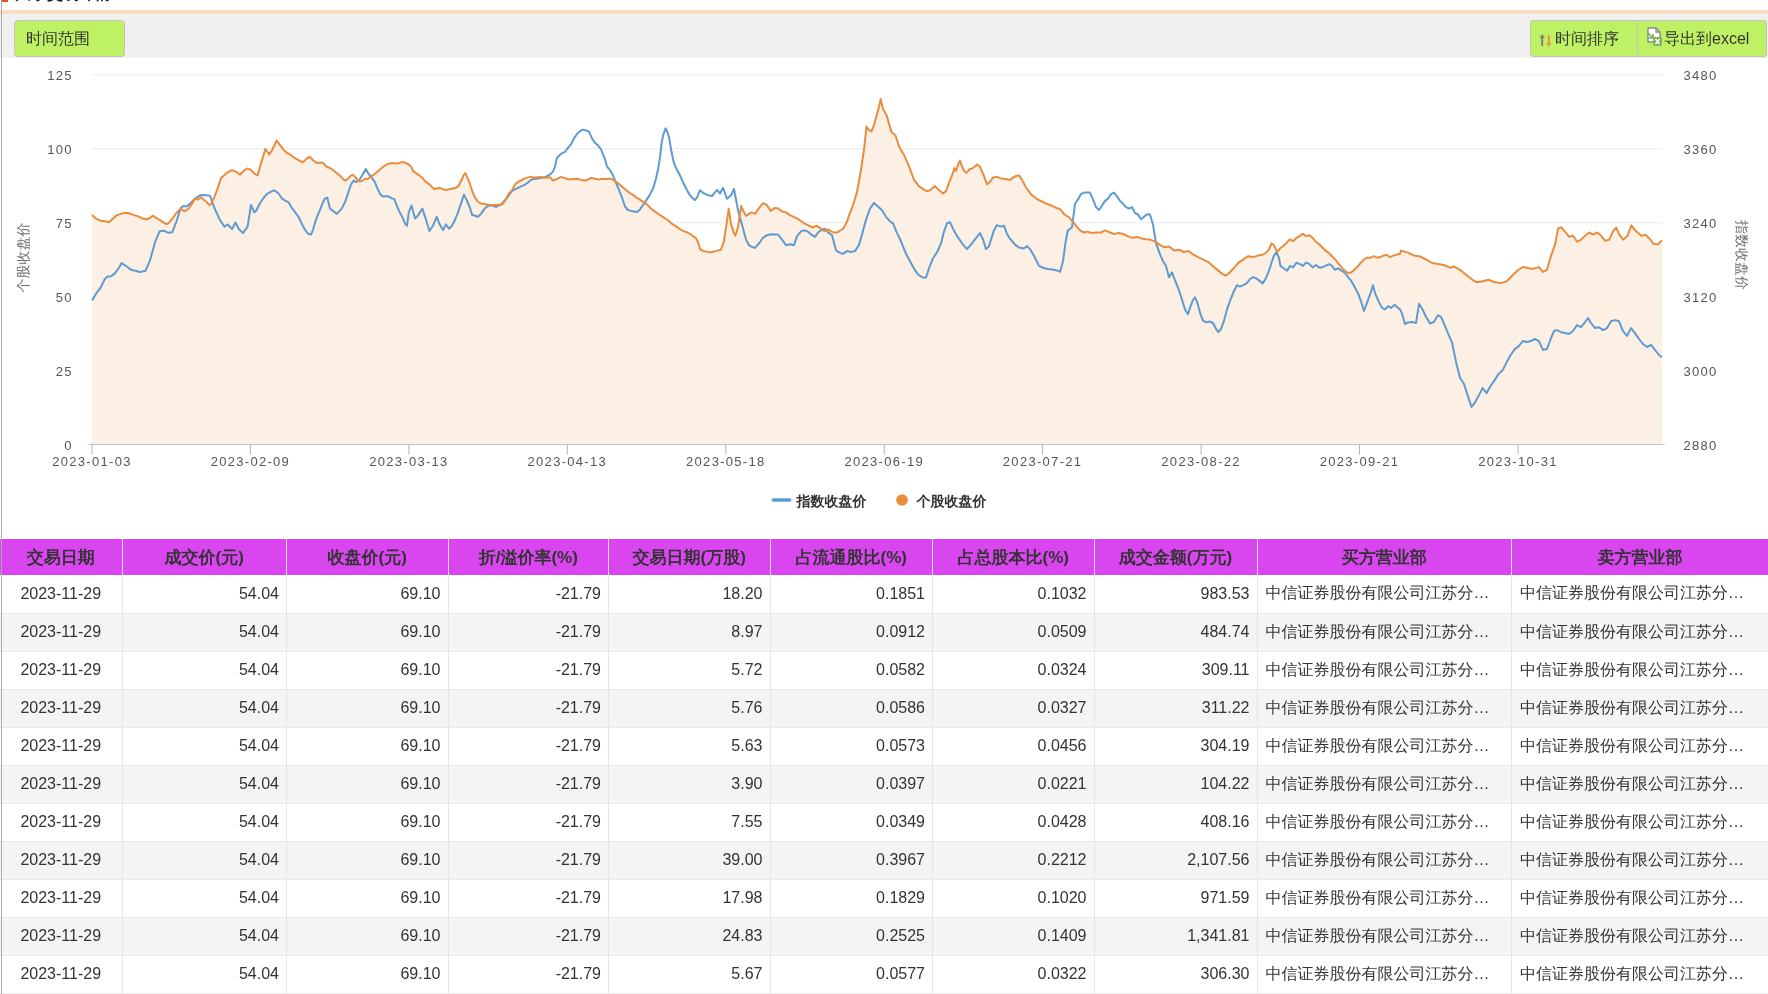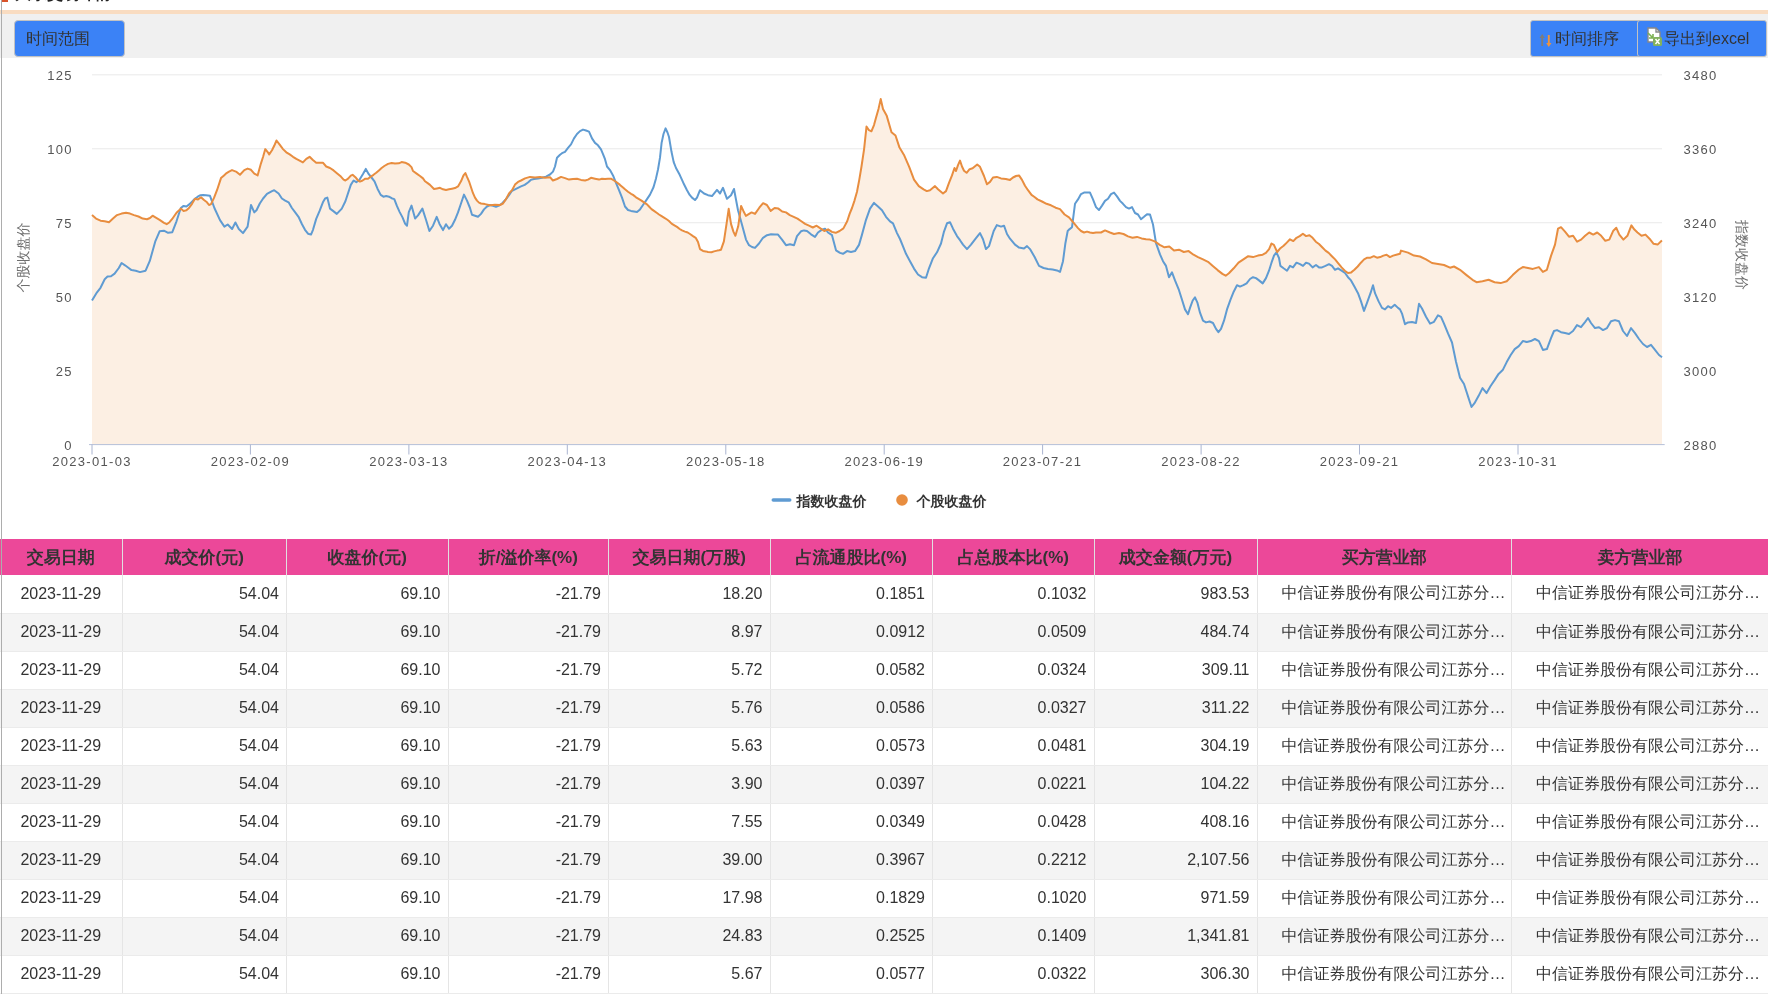--- a/index.html
+++ b/index.html
@@ -2,40 +2,40 @@
 <html><head><meta charset="utf-8">
 <style>
 * { margin:0; padding:0; box-sizing:border-box; }
 html,body { width:1768px; height:994px; overflow:hidden; background:#fff;
   font-family:"Liberation Sans", sans-serif; }
 #leftline { position:absolute; left:1px; top:0; width:1px; height:994px; background:#adadad; z-index:9; }
 #title { position:absolute; left:15px; top:-16px; font-size:16px; font-weight:bold; color:#222; }
 #tmark { position:absolute; left:2px; top:-6px; width:6px; height:8px; background:#d9542b; }
 #peach { position:absolute; left:0; top:10px; width:1768px; height:4px; background:#f9dcc1; }
 #toolbar { position:absolute; left:0; top:14px; width:1768px; height:44px; background:#f0f0f0; }
-.btn { position:absolute; top:20px; height:37px; background:#3b82f6; border:1px solid #c2c2c2; border-radius:4px;
+.btn { position:absolute; top:20px; height:37px; background:#bef264; border:1px solid #c2c2c2; border-radius:4px;
   font-size:16px; color:#333; line-height:35px; }
 #btn-range { left:14px; width:111px; padding-left:11px; }
 #btn-sort { left:1530px; width:112px; padding-left:8px; border-radius:3px; }
 #btn-excel { left:1637px; width:130px; padding-left:5px; border-radius:3px; }
 .btn svg { vertical-align:-3px; }
 #chart { position:absolute; left:0; top:58px; }
 .axl { font-size:13px; fill:#555; letter-spacing:1.3px; }
 .axname { font-size:14px; fill:#6e6e6e; }
 .leg { font-size:14px; font-weight:bold; fill:#333; }
 #tbl { position:absolute; left:0; top:539px; width:1768px; border-collapse:collapse; table-layout:fixed; }
-#tbl th { height:36px; background:#ec4899; font-size:17px; color:#333; font-weight:bold;
+#tbl th { height:36px; background:#d946ef; font-size:17px; color:#333; font-weight:bold;
   border-right:1px solid #e0e0e0; }
 #tbl td { height:38px; font-size:16px; color:#333; border-right:1px solid #e5e5e5;
   border-bottom:1px solid #ebebeb; white-space:nowrap; overflow:hidden; }
 #tbl th:last-child, #tbl td:last-child { border-right:none; }
 #tbl tr.alt td { background:#f4f4f4; }
 td.c { text-align:center; }
 td.r { text-align:right; padding-right:7px; }
-td.l { text-align:left; padding-left:24px;margin-top:32px; }
+td.l { text-align:left; padding-left:8px;margin-top:32px; }
 </style></head>
 <body>
 <div id="leftline"></div>
 <div id="tmark"></div>
 <div id="title">大宗交易详情</div>
 <div id="peach"></div>
 <div id="toolbar"></div>
 <div class="btn" id="btn-range">时间范围</div>
 <div class="btn" id="btn-sort"><svg width="14" height="13" viewBox="0 0 14 13" style="margin-right:2px">
       <path d="M3.2 12 L3.2 3" stroke="#7d7d7d" stroke-width="1.9" fill="none"></path>
@@ -175,21 +175,21 @@
         <td class="l">中信证券股份有限公司江苏分…</td>
         <td class="l">中信证券股份有限公司江苏分…</td>
       </tr>
 <tr>
         <td class="c">2023-11-29</td>
         <td class="r">54.04</td>
         <td class="r">69.10</td>
         <td class="r">-21.79</td>
         <td class="r">5.63</td>
         <td class="r">0.0573</td>
-        <td class="r">0.0481</td>
+        <td class="r">0.0456</td>
         <td class="r">304.19</td>
         <td class="l">中信证券股份有限公司江苏分…</td>
         <td class="l">中信证券股份有限公司江苏分…</td>
       </tr>
 <tr class="alt">
         <td class="c">2023-11-29</td>
         <td class="r">54.04</td>
         <td class="r">69.10</td>
         <td class="r">-21.79</td>
         <td class="r">3.90</td>

